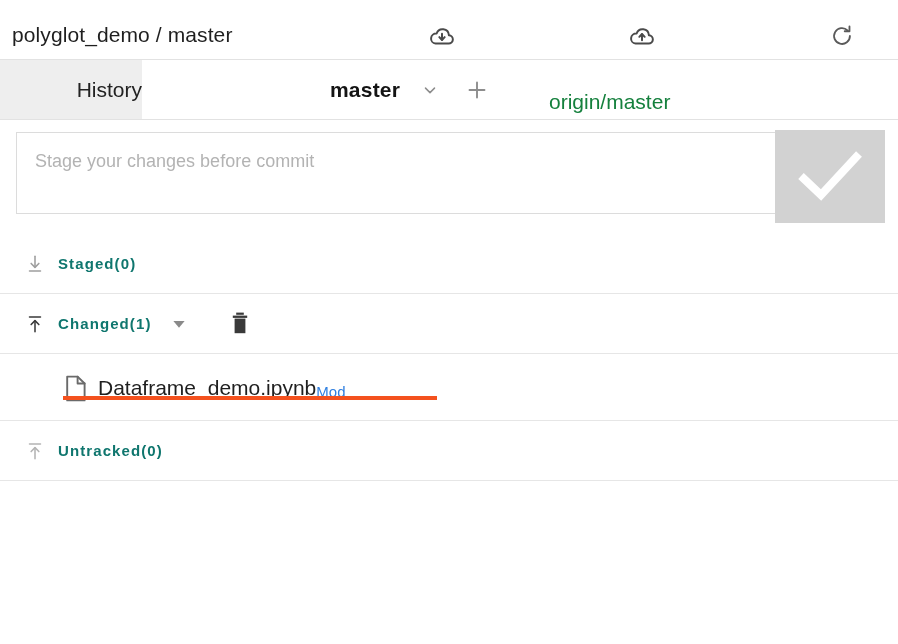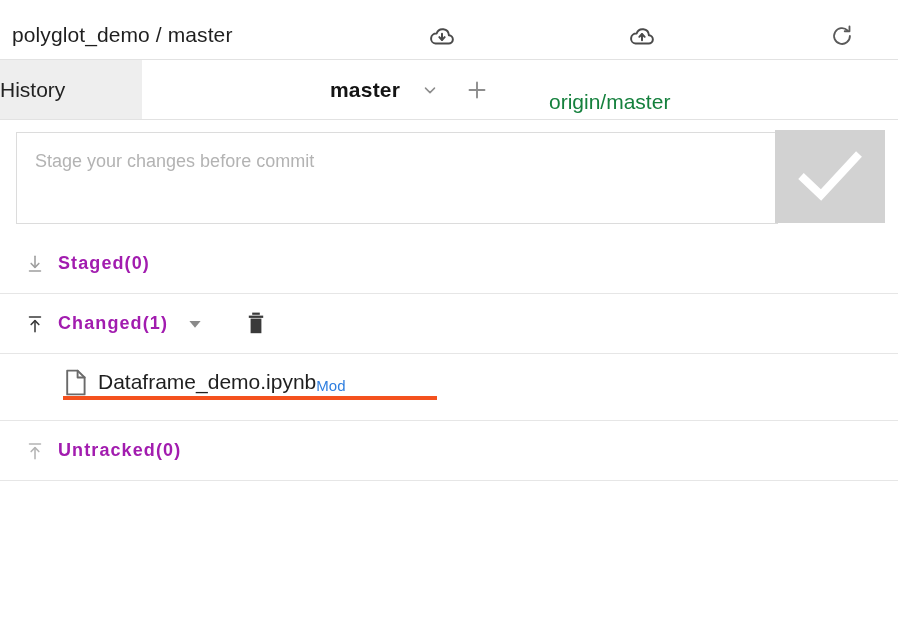--- a/index.html
+++ b/index.html
@@ -59,21 +59,21 @@
   }
   .tab {
     position: absolute;
     left: 0;
     top: 0;
     width: 142px;
     height: 59px;
     background: #eeeeee;
     display: flex;
     align-items: center;
-    justify-content: flex-start;
+    justify-content: flex-end;
     cursor: pointer;
     box-sizing: border-box;
   }
   .tab-label {
     font-size: 21px;
     color: #222;
   }
   .branch-group {
     position: absolute;
     left: 330px;
@@ -123,21 +123,21 @@
   
   .commit-area {
     position: relative;
     height: 114px;
   }
   .commit-input {
     position: absolute;
     left: 16px;
     top: 12px;
     width: 762px;
-    height: 92px;
+    height: 82px;
     border: 1px solid #dcdcdc;
     box-sizing: border-box;
     background: #fff;
     padding: 18px 18px;
     font-size: 18px;
     color: #aeaeae;
     font-family: "Liberation Sans", sans-serif;
     resize: none;
     outline: none;
     overflow: hidden;
@@ -172,23 +172,23 @@
   .section-icon {
     width: 26px;
     height: 26px;
     display: flex;
     align-items: center;
     justify-content: center;
     margin-right: 10px;
     flex: 0 0 auto;
   }
   .section-label {
-    font-size: 18px;
+    font-size: 15px;
     font-weight: bold;
-    color: #a21caf;
+    color: #0f766e;
     letter-spacing: 1.1px;
     white-space: nowrap;
   }
   .section-caret {
     margin-left: 17px;
     width: 20px;
     height: 20px;
     display: flex;
     align-items: center;
     justify-content: center;
@@ -207,21 +207,21 @@
   
   .file-row {
     position: relative;
     height: 67px;
     border-bottom: 1px solid #e6e6e6;
     box-sizing: border-box;
   }
   .file-inner {
     position: absolute;
     left: 63px;
-    top: 14px;
+    top: 20px;
     display: flex;
     align-items: center;
     cursor: pointer;
   }
   .file-icon {
     width: 26px;
     height: 28px;
     display: flex;
     align-items: center;
     justify-content: center;

